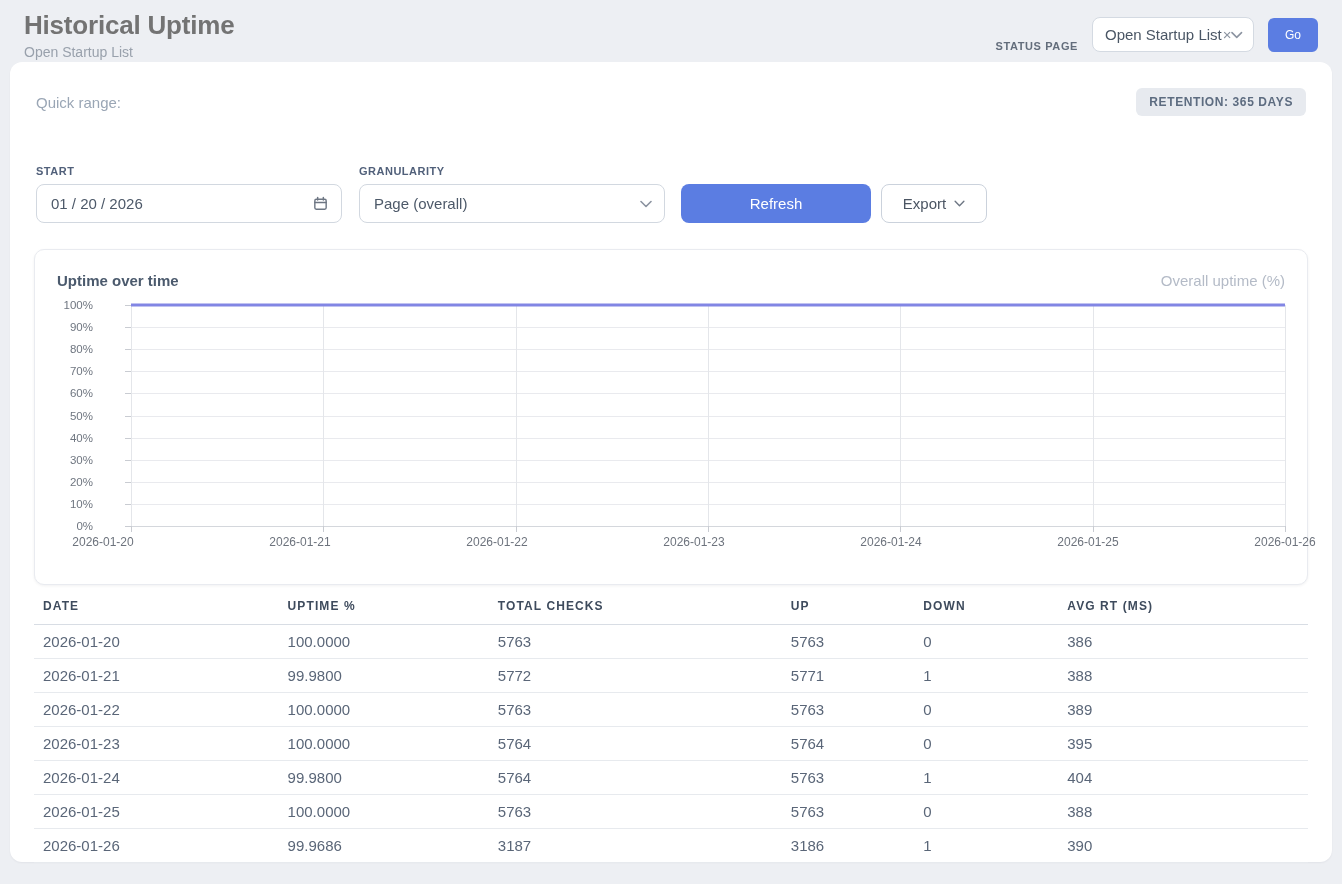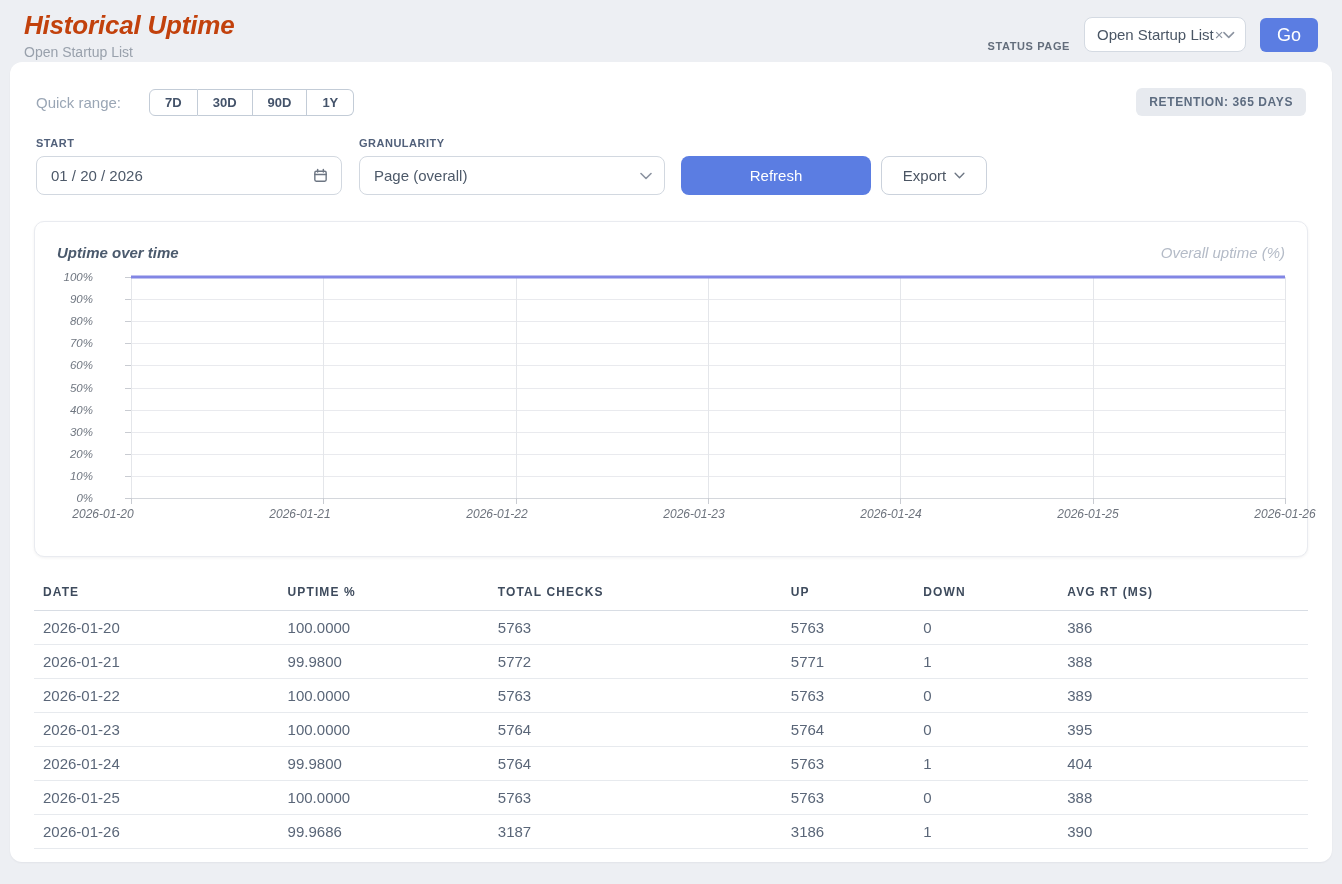--- a/index.html
+++ b/index.html
@@ -1,72 +1,72 @@
 <!DOCTYPE html>
 <html><head>
 <meta charset="utf-8">
 <style>
   * { margin:0; padding:0; box-sizing:border-box; }
   html,body { width:1342px; height:884px; overflow:hidden; }
   body { font-family:"Liberation Sans", sans-serif; background:#edeff3; color:#4b5563; }
 
   
   .page-header { display:flex; justify-content:space-between; align-items:flex-start; padding:10px 24px 0 24px; height:62px; }
-  .title-block h1 { font-size:26px; font-weight:700; color:#c2410c; letter-spacing:-.2px;font-style:italic; }
+  .title-block h1 { font-size:26px; font-weight:700; color:#737373; letter-spacing:-.2px; }
   .title-block .subtitle { font-size:14px; color:#99a1ac; margin-top:3px; }
   .header-controls { display:flex; align-items:flex-end; gap:14px; margin-top:7px; }
   .status-page-label { font-size:11px; font-weight:700; color:#636d7b; letter-spacing:.6px; }
   .hdr-select { display:flex; align-items:center; width:162px; height:35px; background:#fff; border:1px solid #d4dae2; border-radius:8px; padding:0 10px 0 12px; font-size:15px; color:#4a5665; cursor:pointer; }
   .hdr-select .sel-text { flex:0 0 auto; }
   .hdr-select .clear { color:#8b93a0; font-size:15px; margin-left:1px; }
   .hdr-select svg { margin-left:auto; }
-  .go-btn { height:34px; padding:0 17px; background:#5b7de2; border:none; border-radius:6px; color:#fff; font-size:18px; font-family:inherit; cursor:pointer; }
+  .go-btn { height:34px; padding:0 17px; background:#5b7de2; border:none; border-radius:6px; color:#fff; font-size:12px; font-family:inherit; cursor:pointer; }
 
   
   .panel { margin:0 10px; height:800px; background:#fff; border-radius:12px; box-shadow:0 1px 2px rgba(16,24,40,.05); }
 
   .quick-row { display:flex; justify-content:space-between; align-items:center; padding:26px 26px 0 26px; }
   .quick-left { display:flex; align-items:center; gap:28px; }
   .quick-label { font-size:15px; color:#9aa6b5; }
   .seg-group { display:flex; }
   .seg-btn { height:27px; padding:0 15px; background:#fff; border:1px solid #c3ccd7; border-left:none; font-size:13px; font-weight:700; color:#44536a; font-family:inherit; cursor:pointer; }
   .seg-btn:first-child { border-left:1px solid #c3ccd7; border-radius:6px 0 0 6px; }
   .seg-btn:last-child { border-radius:0 6px 6px 0; }
   .retention-badge { background:#e7eaef; color:#5d6c80; font-size:12px; font-weight:700; letter-spacing:.6px; padding:7px 13px; border-radius:6px; }
 
   .form-row { display:flex; align-items:flex-end; padding:21px 26px 0 26px; }
-  .field { width:306px; }
+  .field { width:306px;margin-top:28px; }
   .field + .field { margin-left:17px; }
   .field-label { font-size:11px; font-weight:700; color:#51607a; letter-spacing:.5px; margin-bottom:7px; }
   .input { display:flex; align-items:center; height:39px; border:1px solid #d2d8e0; border-radius:8px; padding:0 12px 0 14px; font-size:15px; color:#4d5969; background:#fff; cursor:pointer; }
   .input svg { margin-left:auto; }
   .refresh-btn { width:190px; height:39px; margin-left:16px; background:#5b7de2; border:none; border-radius:8px; color:#fff; font-size:15px; font-family:inherit; cursor:pointer; }
   .export-btn { width:106px; height:39px; margin-left:10px; background:#fff; border:1px solid #cbd2dc; border-radius:8px; color:#4b5563; font-size:15px; font-family:inherit; cursor:pointer; display:flex; align-items:center; justify-content:center; gap:8px; }
 
   
-  .chart-card { margin:26px 24px 0 24px; height:336px; background:#fff; border:1px solid #e9ebf0; border-radius:10px; box-shadow:0 1px 3px rgba(16,24,40,.06); padding:22px 22px 15px 22px;font-style:italic; }
+  .chart-card { margin:26px 24px 0 24px; height:336px; background:#fff; border:1px solid #e9ebf0; border-radius:10px; box-shadow:0 1px 3px rgba(16,24,40,.06); padding:22px 22px 15px 22px; }
   .chart-head { display:flex; justify-content:space-between; align-items:center; }
   .chart-title { font-size:15px; font-weight:700; color:#4b5a6d; }
   .chart-legend { font-size:15px; color:#b4bbc7; }
   .chart-area { display:flex; margin-top:16px;gap:28px; }
   .y-labels { position:relative; width:46px; height:221px; }
   .ylab { position:absolute; right:10px; transform:translateY(-50%); font-size:11.5px; color:#6f7680; white-space:nowrap; }
   .plot { position:relative; flex:1; height:221px; overflow:visible; }
   .hgrid { position:absolute; left:0; right:0; height:1px; background:#e9eaee; }
   .hgrid.axis { background:#d4d7dc; }
   .vgrid { position:absolute; top:0; bottom:0; width:1px; background:#e4e6ea; }
   .ytick { position:absolute; left:-6px; width:6px; height:1px; background:#c9ccd2; }
   .xtick { position:absolute; top:100%; width:1px; height:6px; background:#c9ccd2; }
   .plot svg { position:absolute; left:0; top:0; width:100%; height:100%; overflow:visible; }
   .x-labels { position:relative; height:26px; margin-left:46px; margin-right:0; flex:1; }
   .chart-xrow { display:flex; }
   .xlab { position:absolute; top:9px; transform:translateX(-50%); font-size:12px; color:#6d737d; white-space:nowrap; }
 
   
-  .table-wrap { margin:22px 24px 0 24px; }
+  .table-wrap { margin:8px 24px 0 24px; }
   table { width:100%; border-collapse:collapse; }
   th { text-align:left; font-size:12px; font-weight:700; color:#3e4b5d; letter-spacing:1.1px; padding:6px 0 11px 9px; border-bottom:1px solid #d8dde4; }
   td { font-size:15px; color:#5a6678; padding:8px 0 8px 9px; border-bottom:1px solid #e7eaee; }
 </style>
 </head>
 <body>
 
 <div class="page-header">
   <div class="title-block">
     <h1>Historical Uptime</h1>
@@ -83,26 +83,20 @@
     </div>
     <button class="go-btn">Go</button>
   </div>
 </div>
 
 <div class="panel">
 
   <div class="quick-row">
     <div class="quick-left">
       <span class="quick-label">Quick range:</span>
-      <div class="seg-group">
-          <button class="seg-btn">7D</button>
-          <button class="seg-btn">30D</button>
-          <button class="seg-btn">90D</button>
-          <button class="seg-btn">1Y</button>
-        </div>
     </div>
     <span class="retention-badge">RETENTION: 365 DAYS</span>
   </div>
 
   <div class="form-row">
     <div class="field">
       <div class="field-label">START</div>
       <div class="input">
         <span>01 / 20 / 2026</span>
         <svg width="17" height="17" viewBox="0 0 24 24" fill="none" stroke="#6d7683" stroke-width="2" stroke-linecap="round">

